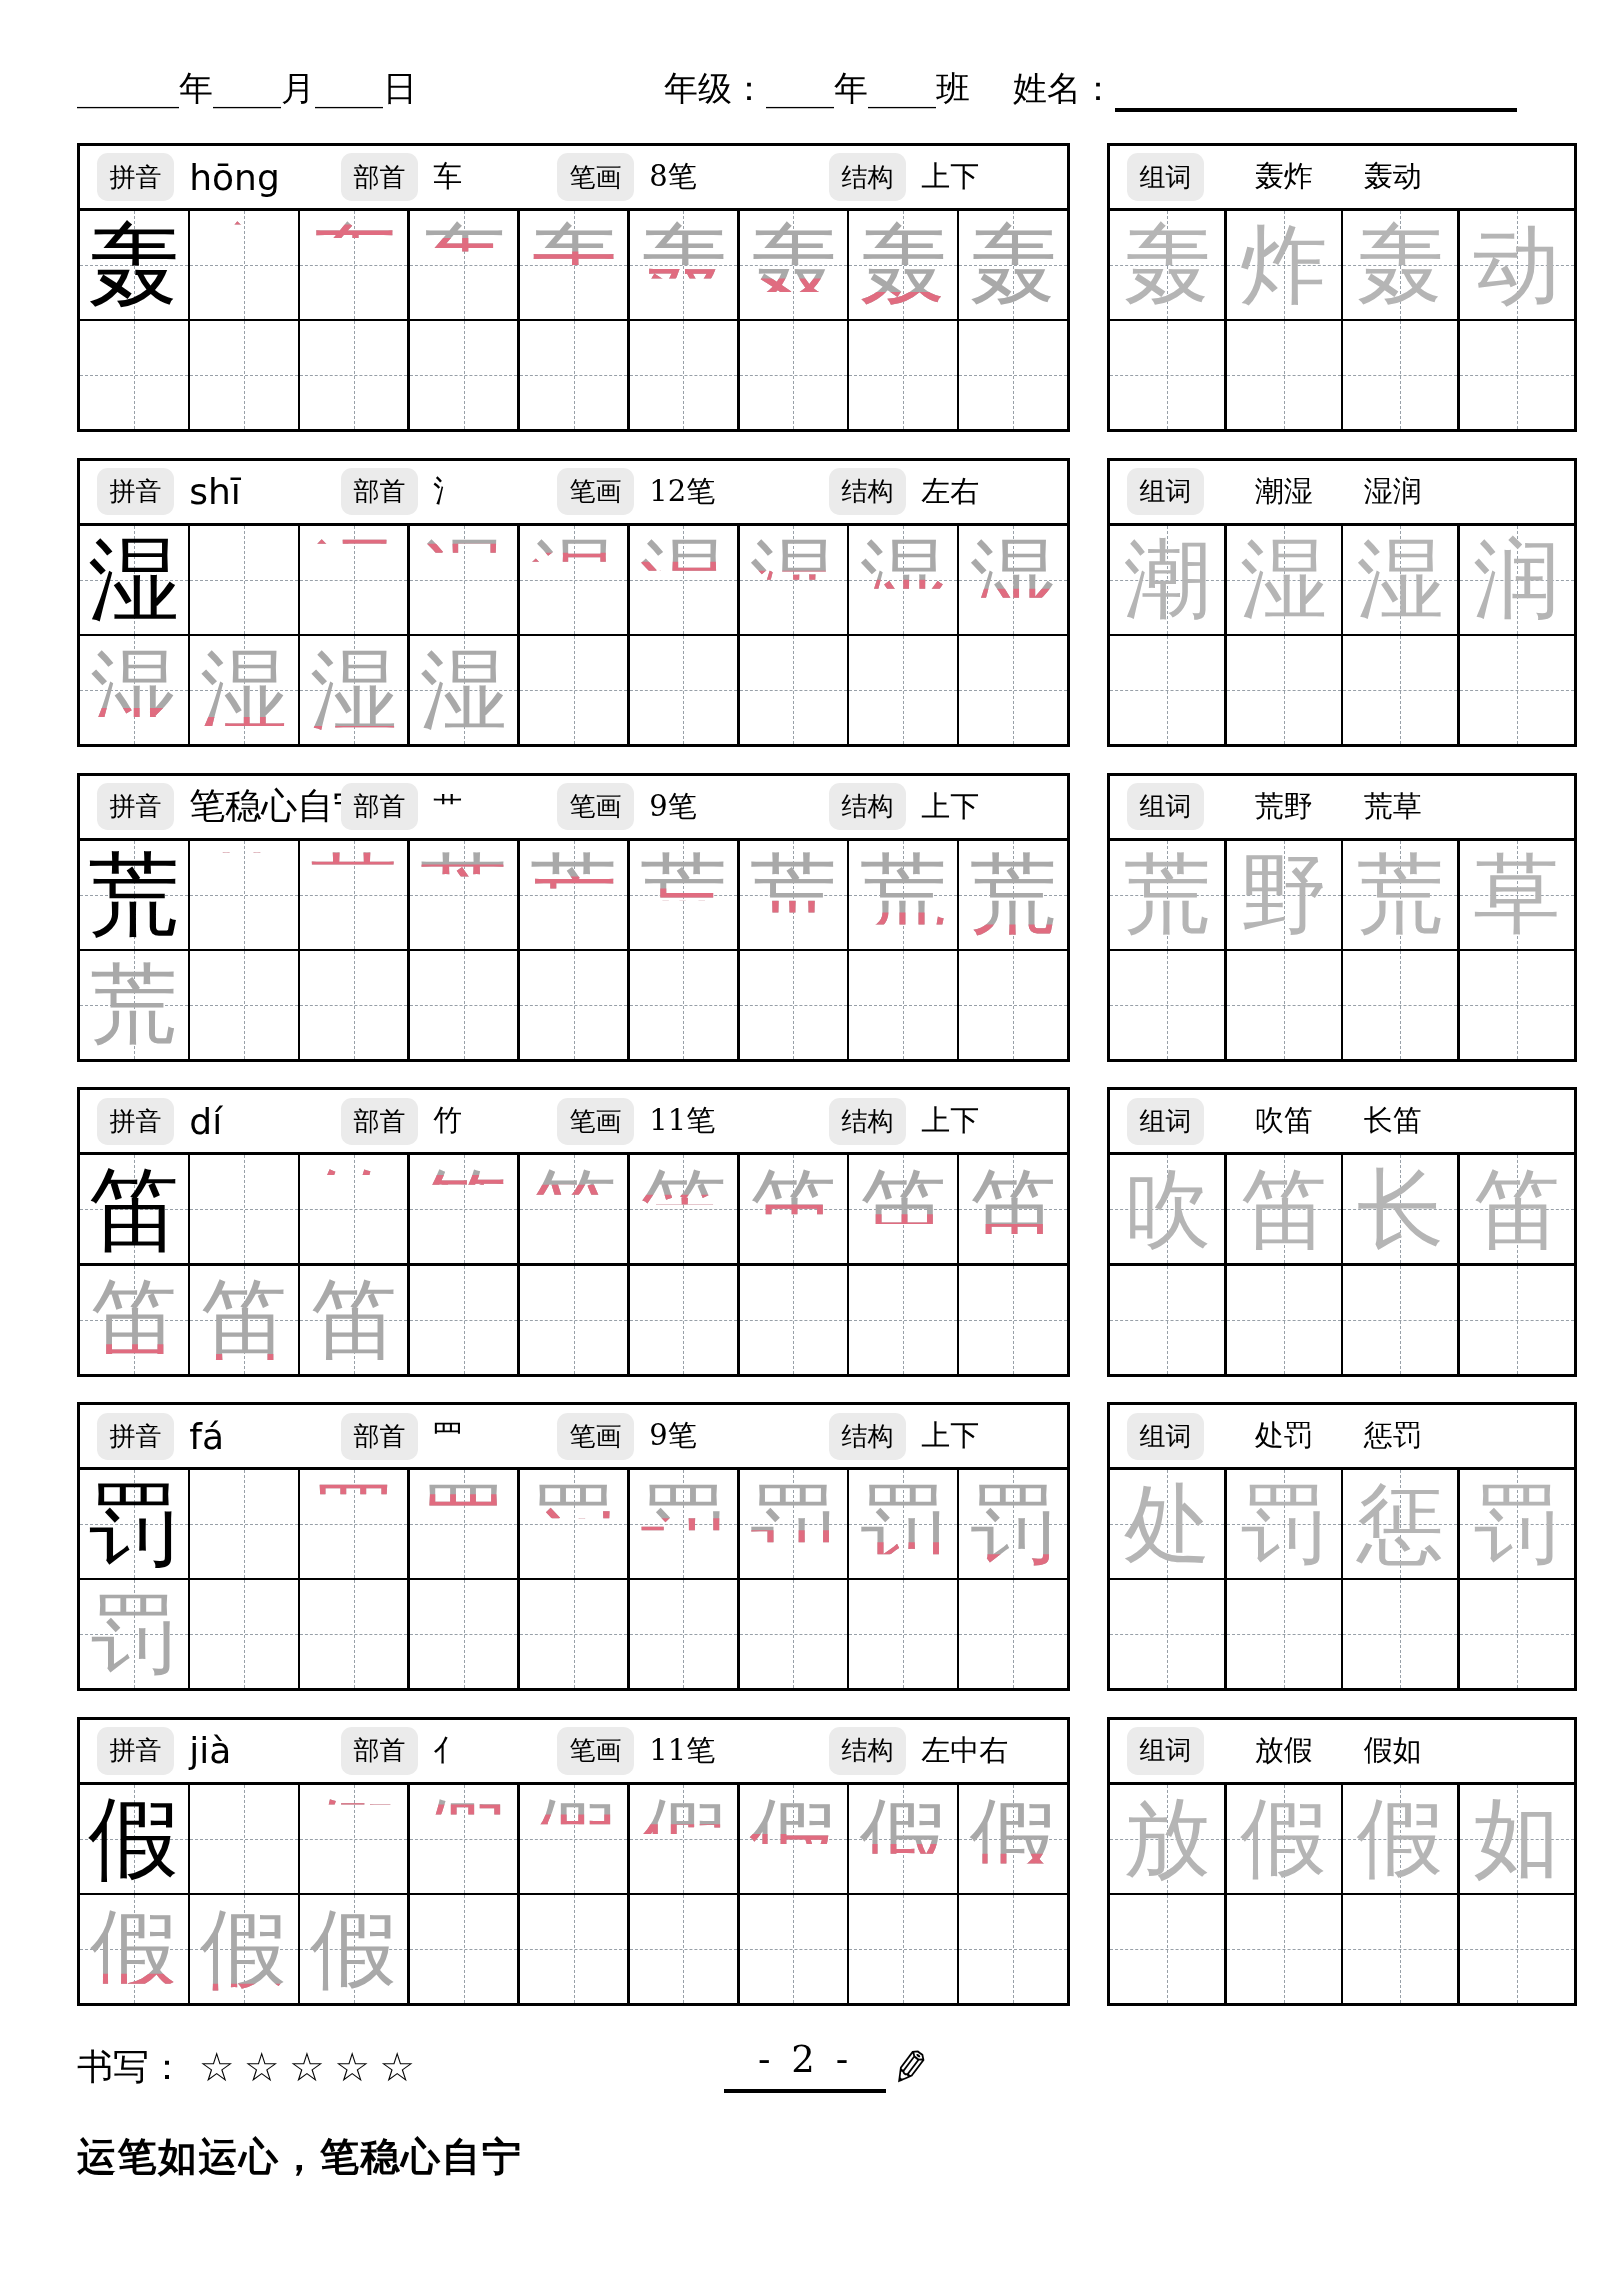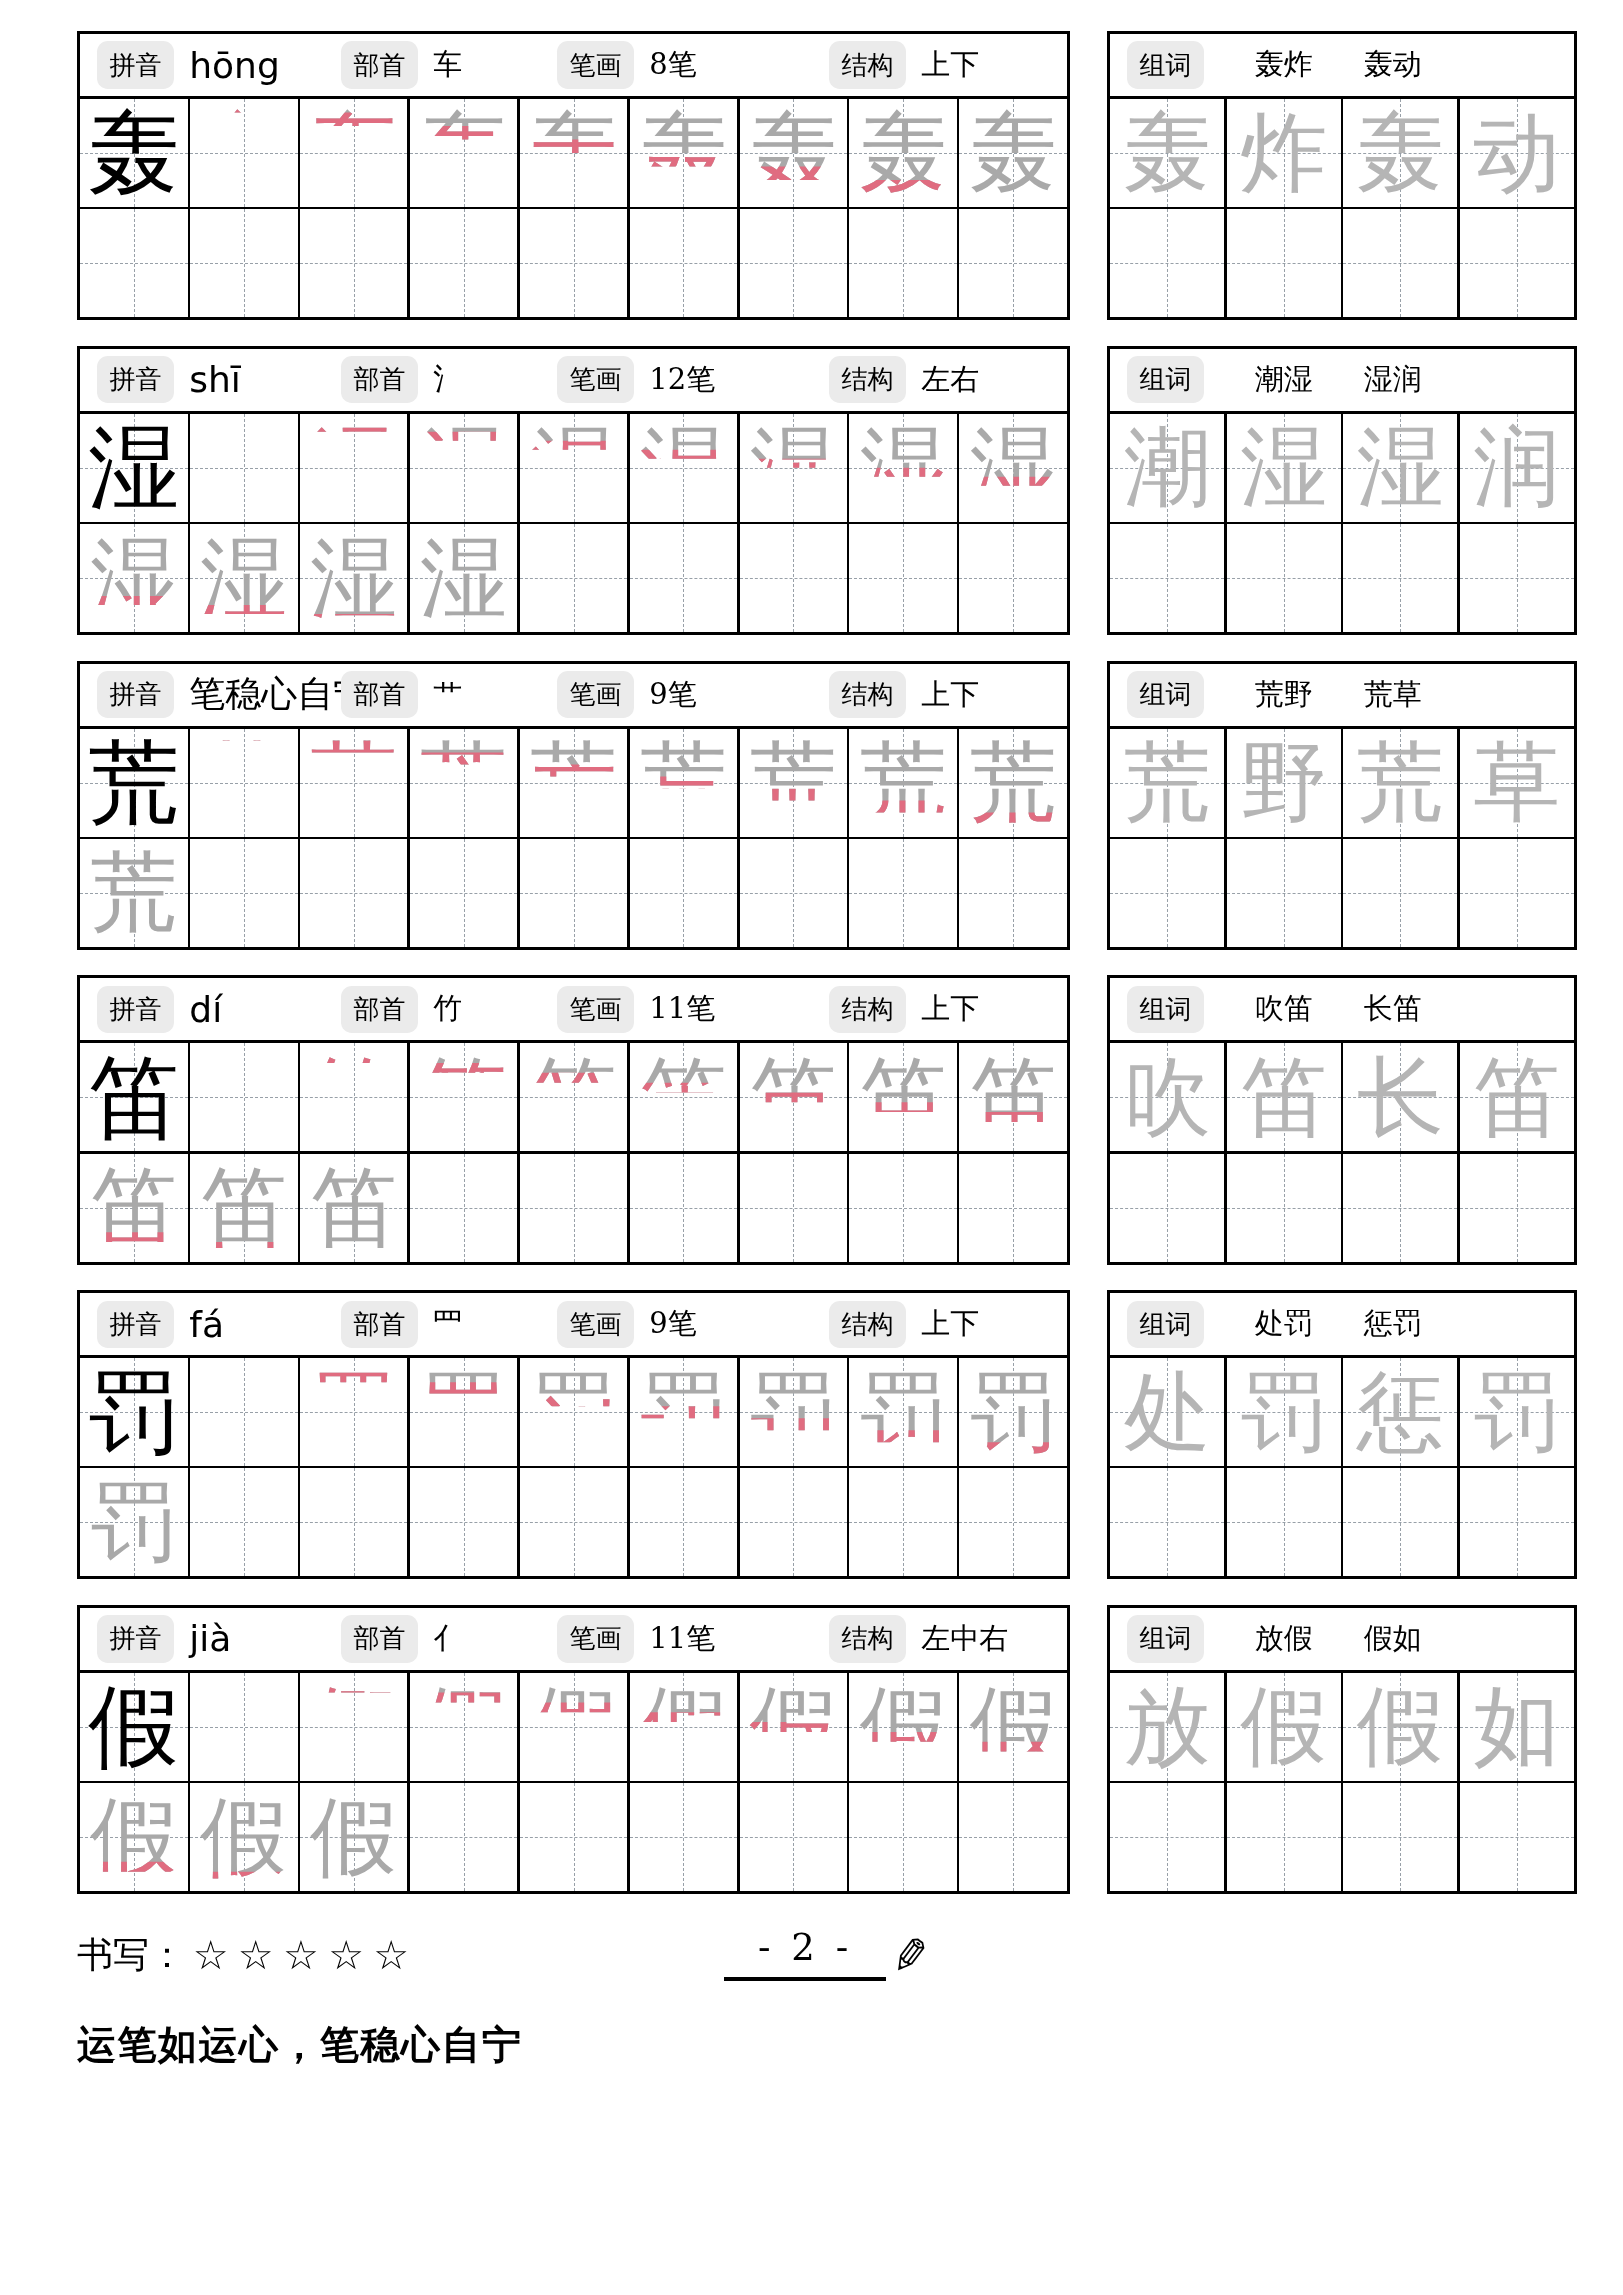--- a/index.html
+++ b/index.html
@@ -54,21 +54,21 @@
   .glyph{
     position:absolute;inset:0;display:flex;align-items:center;justify-content:center;
     font-family:"DejaVu Serif","Liberation Serif",serif;
     font-size:87px;line-height:1;pointer-events:none;
   }
   .glyph.black{font-size:91px;color:#000;}
 
   .footer{position:relative;margin:32px 46px 0 77px;height:66px;}
   .rating{
     position:absolute;left:0;top:4.6px;display:flex;align-items:center;
-    font-size:36px;font-family:"DejaVu Serif","Liberation Serif",serif;
+    font-size:36px;font-family:"DejaVu Serif","Liberation Serif",serif;gap:6px;
   }
   .stars{font-size:40px;letter-spacing:9.3px;margin-left:7.7px;}
   .pagenum{
     position:absolute;left:0;right:0;top:0;
     display:flex;justify-content:center;align-items:flex-start;
   }
   .pagewrap{display:flex;align-items:flex-end;}
   .pncol{display:flex;flex-direction:column;align-items:center;}
   .pn{font-size:37px;font-family:"DejaVu Serif","Liberation Serif",serif;letter-spacing:4.6px;}
   .pnline{width:162px;border-bottom:4.6px solid #000;margin-top:7.7px;}
@@ -77,20 +77,26 @@
     margin:26px 0 0 77px;font-size:39px;font-weight:bold;letter-spacing:1.5px;
     font-family:"DejaVu Sans","Liberation Sans",sans-serif;
   }
 </style>
 </head>
 <body>
 
 <div class="sheet">
 
 
+  <div class="dateline">
+    <span>______年____月____日</span>
+    <span class="grade">年级：____年____班</span>
+    <span class="namelbl">姓名：</span>
+    <span class="nameline"></span>
+  </div>
 
   <div class="blocks">
   <section class="block">
     <div class="panel left">
       <div class="infobar">
         <span class="seg s1">
           <span class="badge">拼音</span>
           <span class="val pinyin">hōng</span>
         </span>
         <span class="seg s2">

